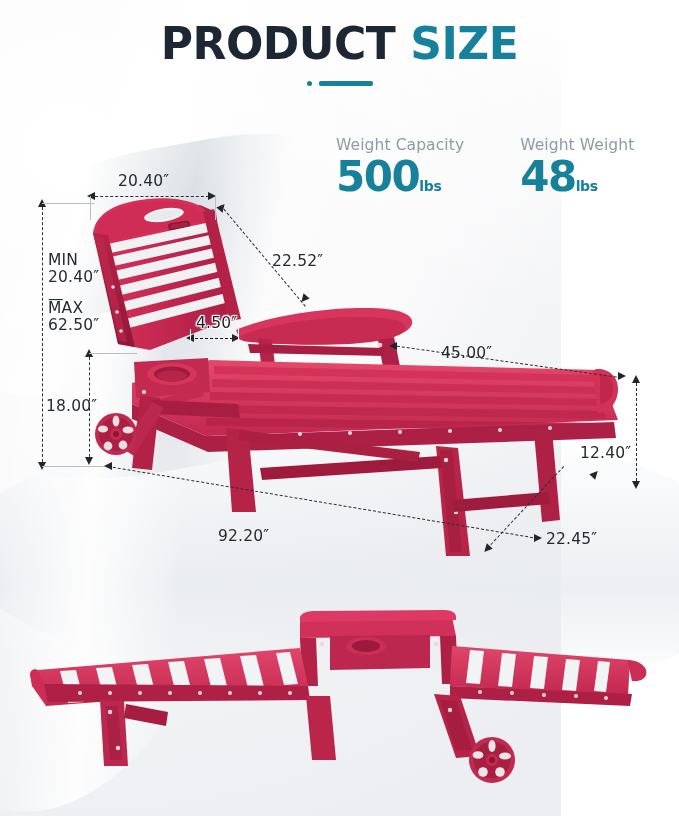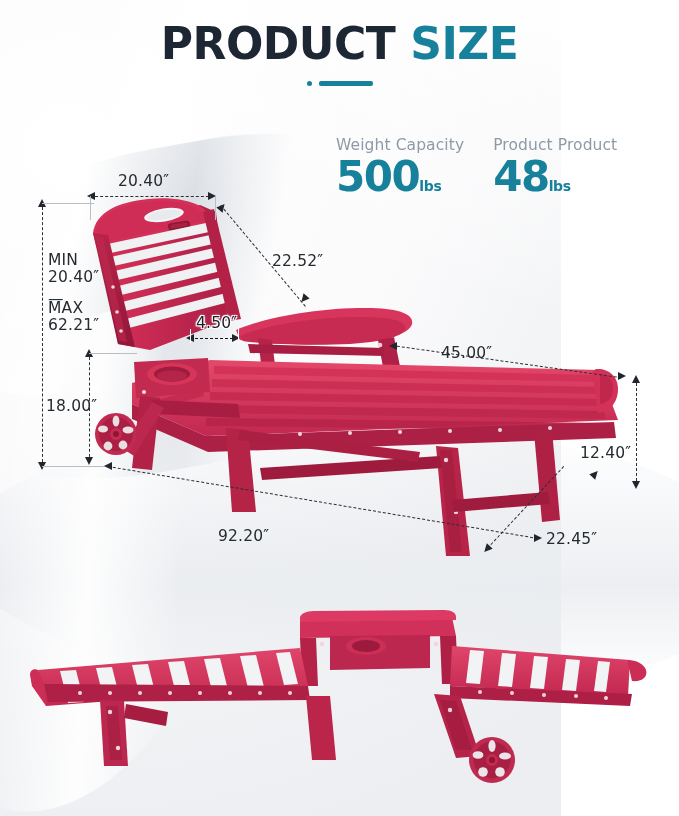--- a/index.html
+++ b/index.html
@@ -40,21 +40,21 @@
     font-family:"DejaVu Sans", sans-serif; }
   #title .w1 { color:#1d2733; }
   #title .w2 { color:#17809a; }
   #underline { margin:14px auto 0; width:66px; height:7px; position:relative; }
   #underline .dot { position:absolute; left:0; top:1px; width:5px; height:5px;
     border-radius:50%; background:#17809a; }
   #underline .dash { position:absolute; left:12px; top:1px; width:54px; height:5px;
     border-radius:2px; background:#17809a; }
 
   
-  #stats { position:absolute; left:336px; top:136px; width:320px; display:flex; gap:29px; }
+  #stats { position:absolute; left:336px; top:136px; width:320px; display:flex; gap:56px; }
   .stat-label { font-size:15.5px; color:#8d9aa7; letter-spacing:.1px; white-space:nowrap;
     font-family:"DejaVu Sans", sans-serif; }
   .stat-value { margin-top:2px; color:#17809a; white-space:nowrap;
     font-family:"DejaVu Sans", sans-serif; font-weight:bold; line-height:1; }
   .stat-num { font-size:42px; letter-spacing:-1.5px; }
   .stat-unit { font-size:14px; letter-spacing:-.3px; }
 
   
   .dimlabel { position:absolute; color:#262b30; font-size:15.5px; white-space:nowrap;
     font-family:"DejaVu Sans", sans-serif; letter-spacing:.2px; }
@@ -102,21 +102,21 @@
   </div>
 
   <div id="stats">
     <div>
       <div class="stat-label">Weight Capacity</div>
       <div class="stat-value">
         <span class="stat-num">500</span><span class="stat-unit">lbs</span>
       </div>
     </div>
     <div>
-      <div class="stat-label">Product Product</div>
+      <div class="stat-label">Weight Weight</div>
       <div class="stat-value">
         <span class="stat-num">48</span><span class="stat-unit">lbs</span>
       </div>
     </div>
   </div>
 
   <div id="chair-upper">
     <svg class="chairsvg" width="679" height="580" viewBox="0 0 679 580">
       <defs>
         <linearGradient id="gA" x1="0" y1="0" x2="0" y2="1">
@@ -260,21 +260,21 @@
     <div class="dline solid-v" style="left:90px; top:196px; height:24px;"></div>
     <div class="dline solid-v" style="left:215px; top:196px; height:24px;"></div>
     <div class="dimlabel" style="left:118px; top:172px;">20.40″</div>
 
     <div class="dline v" style="left:42px; top:202px; height:265px;"></div>
     <div class="arrow arr-u" style="left:38px; top:199px;"></div>
     <div class="arrow arr-d" style="left:38px; top:462px;"></div>
     <div class="dline solid-h" style="left:42px; top:203px; width:52px;"></div>
     <div class="dimlabel multiline" style="left:48px; top:252px;"><span>MIN</span><br><span>20.40″</span></div>
     <div class="dimlabel" style="left:48px; top:290px; color:#2b3238;">—</div>
-    <div class="dimlabel multiline" style="left:48px; top:300px;"><span>MAX</span><br><span>62.21″</span></div>
+    <div class="dimlabel multiline" style="left:48px; top:300px;"><span>MAX</span><br><span>62.50″</span></div>
 
     <div class="dline diag" style="left:221px; top:205px; width:132px; transform:rotate(50deg);"></div>
     <div class="arrow arr-u" style="left:218px; top:203px; transform:rotate(40deg);"></div>
     <div class="arrow arr-d" style="left:300px; top:295px; transform:rotate(40deg);"></div>
     <div class="dimlabel" style="left:272px; top:252px;">22.52″</div>
 
     <div class="dline h" style="left:190px; top:338px; width:48px; border-top-color:#11161b;"></div>
     <div class="arrow arr-l" style="left:186px; top:334px;"></div>
     <div class="arrow arr-r" style="left:232px; top:334px;"></div>
     <div class="dline solid-v" style="left:190px; top:329px; height:14px; border-left-color:#fff;"></div>

